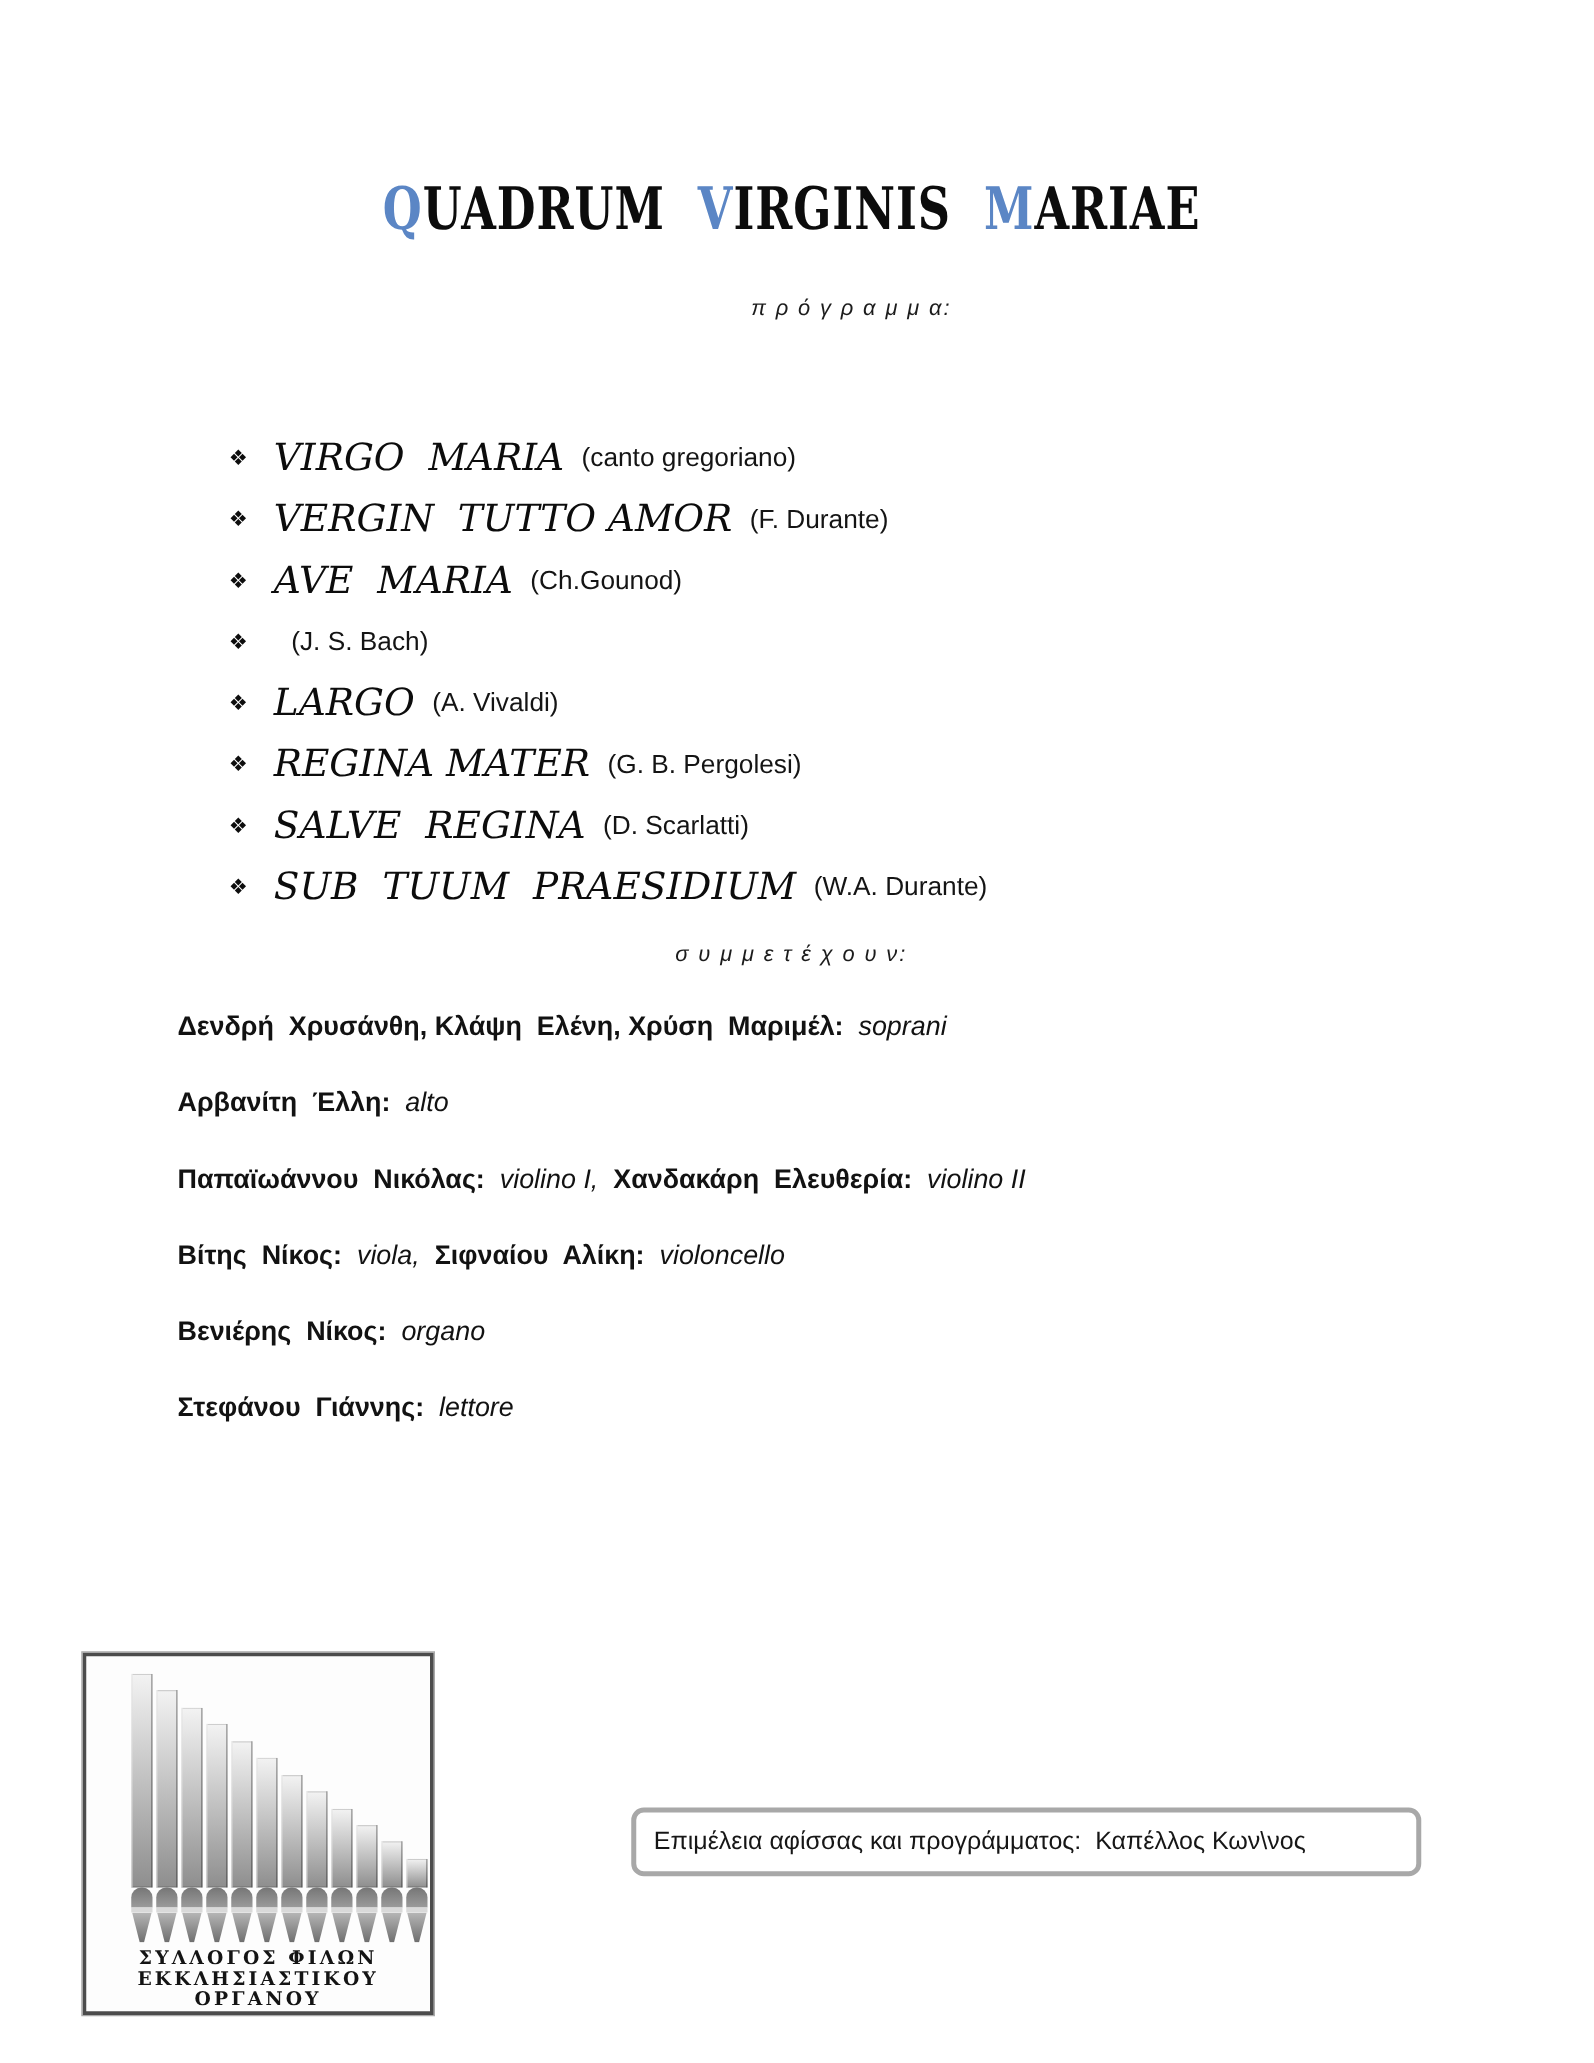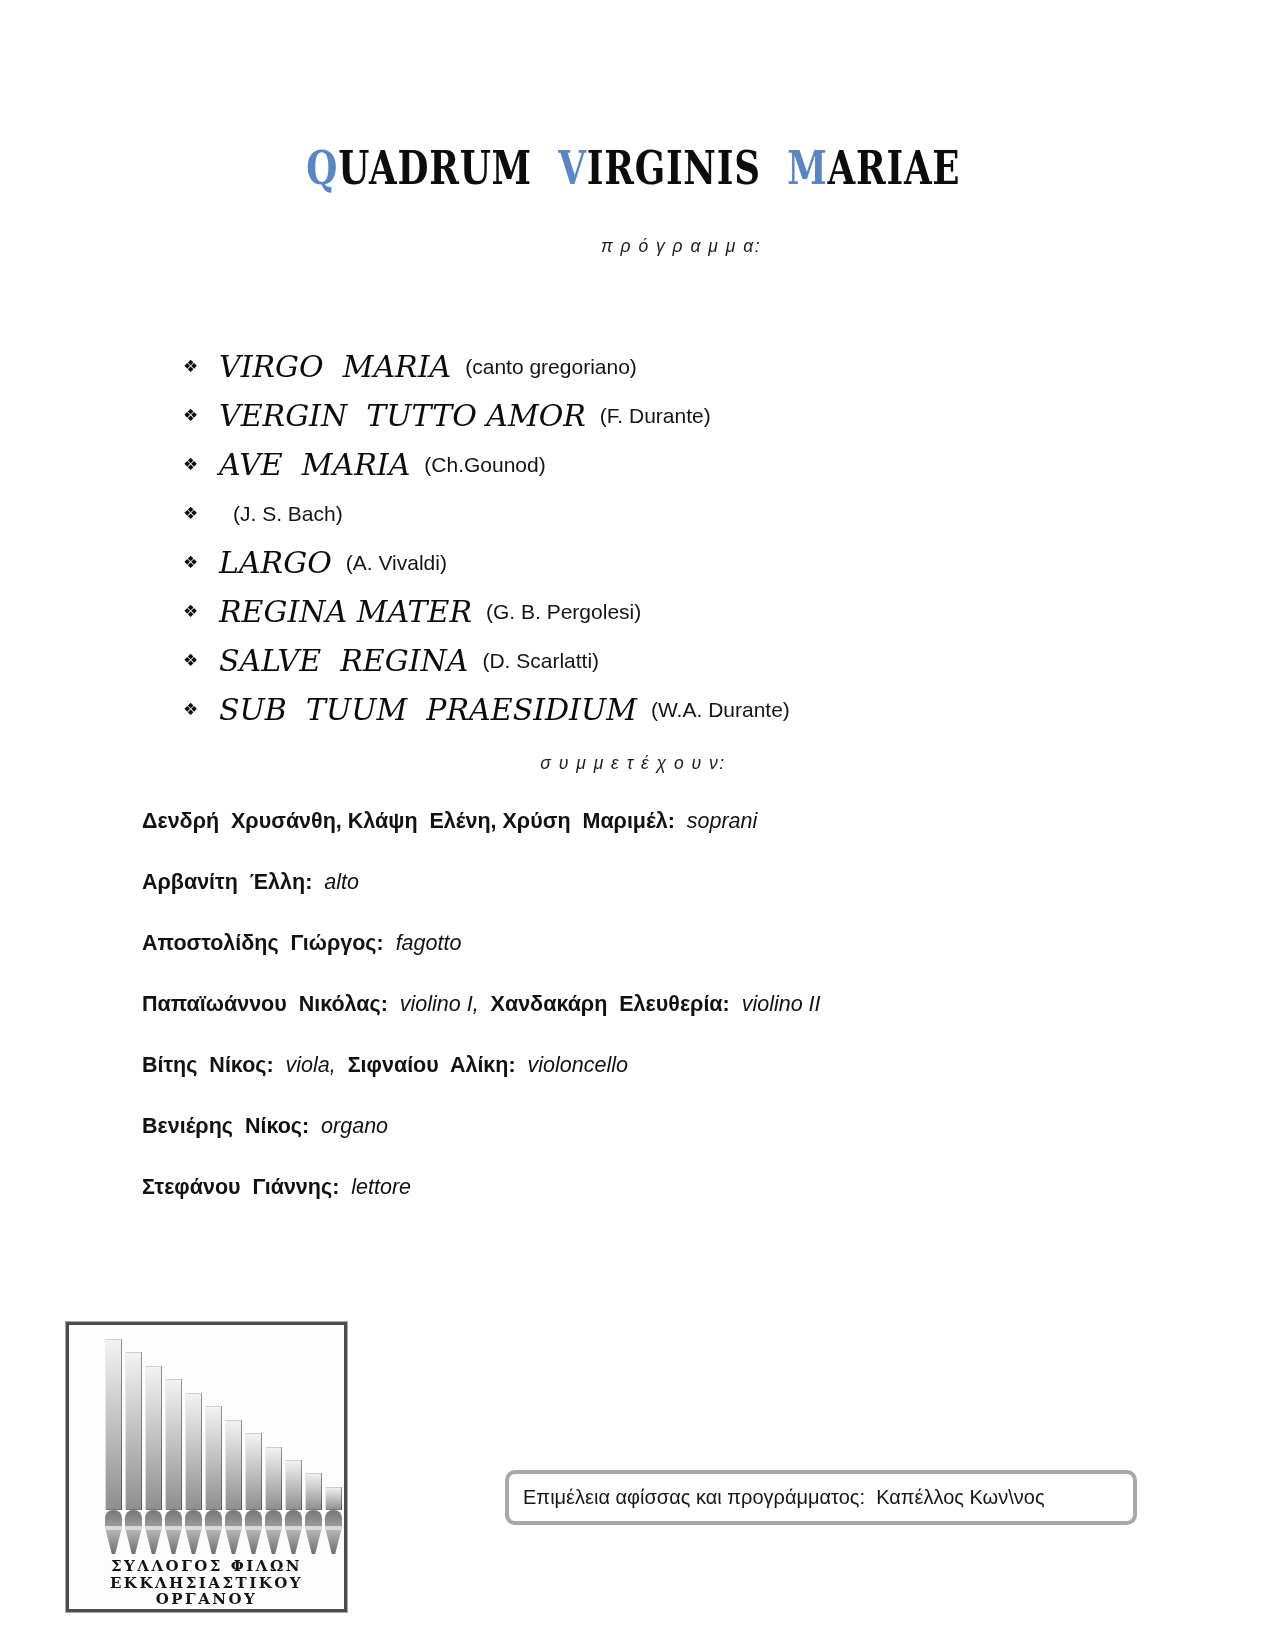--- a/index.html
+++ b/index.html
@@ -64,21 +64,21 @@
   .logo-text {
     position:absolute; left:0; right:0; top:233px; text-align:center;
     font-family:"DejaVu Serif",serif; font-weight:bold; font-size:15px;
     line-height:16.5px; letter-spacing:2.5px; color:#141414;
   }
 
   
   .credit-box {
     position:absolute; left:505px; top:1446px; width:632px; height:55px;
     box-sizing:border-box; border:4px solid #a8a8a8; border-radius:10px;
-    display:flex; align-items:center; padding-left:14px; background:#ffffff;margin-top:24px;
+    display:flex; align-items:center; padding-left:14px; background:#ffffff;
   }
   .credit-text { font-size:20px; color:#161616; white-space:pre; }
 </style>
 </head>
 <body>
 
 <div class="page">
 
   <div class="title-wrap">
     <span class="title-inner" id="title"><span style="color: rgb(91, 134, 197);">Q</span><span>UADRUM  </span><span style="color: rgb(91, 134, 197);">V</span><span>IRGINIS  </span><span style="color: rgb(91, 134, 197);">M</span><span>ARIAE</span></span>
@@ -126,21 +126,20 @@
         <span class="item-title">SUB  TUUM  PRAESIDIUM</span>
         <span class="item-composer">(W.A. Durante)</span>
       </li>
     </ul>
 
   <div class="section-label participants-label">σ υ μ μ ε τ έ χ ο υ ν:</div>
 
   <div class="participants" id="participants">
       <p class="participant-line"><span class="name">Δενδρή  Χρυσάνθη, Κλάψη  Ελένη, Χρύση  Μαριμέλ:</span><span class="role">  soprani</span></p>
       <p class="participant-line"><span class="name">Αρβανίτη  Έλλη:</span><span class="role">  alto</span></p>
-      <p class="participant-line"><span class="name">Αποστολίδης  Γιώργος:</span><span class="role">  fagotto</span></p>
       <p class="participant-line"><span class="name">Παπαϊωάννου  Νικόλας:</span><span class="role">  violino I,  </span><span class="name">Χανδακάρη  Ελευθερία:</span><span class="role">  violino II</span></p>
       <p class="participant-line"><span class="name">Βίτης  Νίκος:</span><span class="role">  viola,  </span><span class="name">Σιφναίου  Αλίκη:</span><span class="role">  violoncello</span></p>
       <p class="participant-line"><span class="name">Βενιέρης  Νίκος:</span><span class="role">  organo</span></p>
       <p class="participant-line"><span class="name">Στεφάνου  Γιάννης:</span><span class="role">  lettore</span></p>
     </div>
 
   <div class="logo">
     <div class="pipes" id="pipes">
         <div class="pipe">
           <div class="pipe-body" style="height: 171px;"></div>

